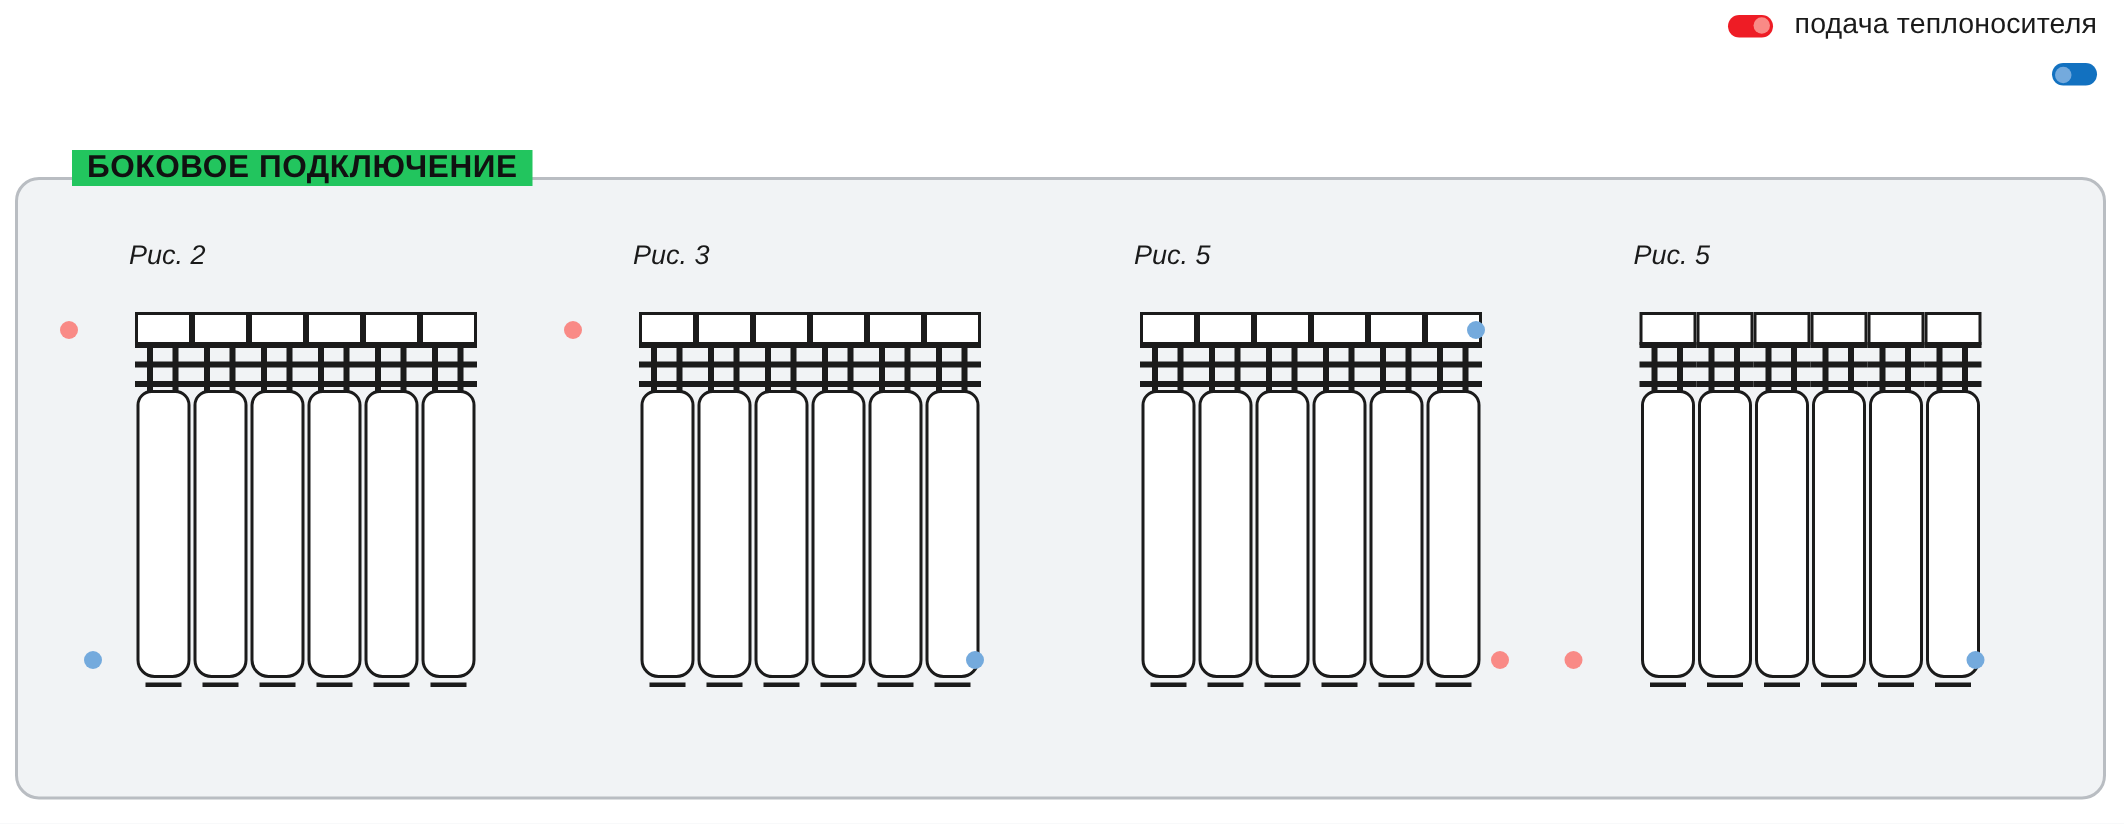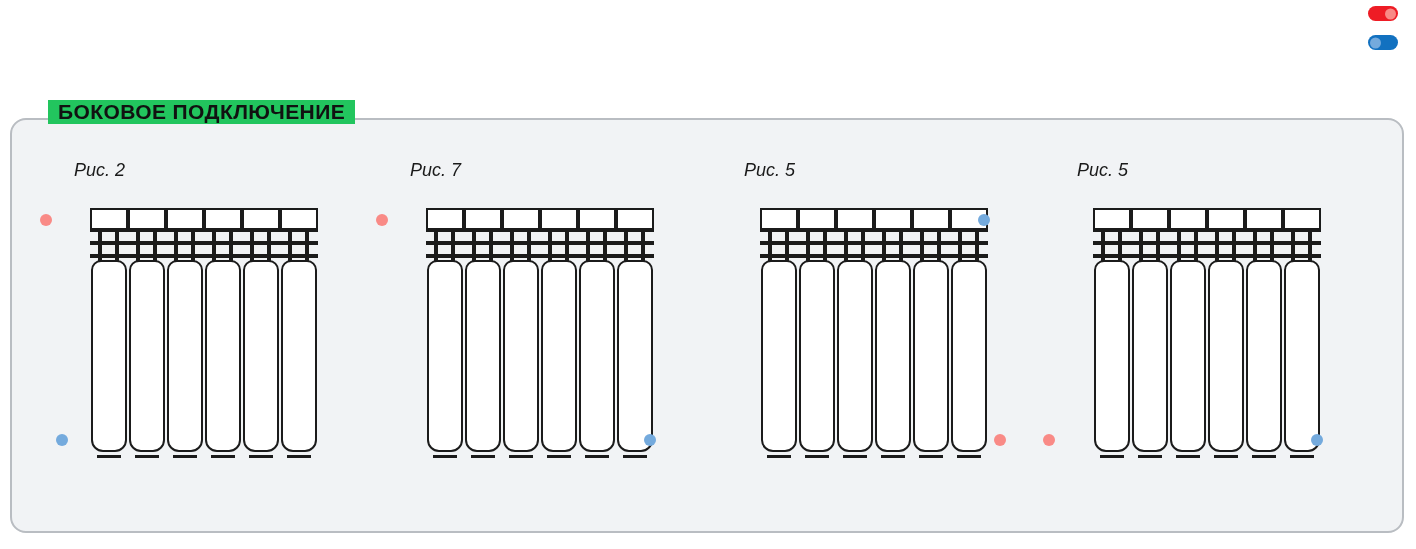--- a/index.html
+++ b/index.html
@@ -49,21 +49,21 @@
     padding:0 10px;
     font-size:21px;font-weight:bold;color:#111;
     letter-spacing:0.4px;
     z-index:5;
   }
 
   
   .figure{position:absolute;top:160px;}
   .fig-label{
     font-style:italic;font-size:18px;color:#1a1a1a;
-    margin-left:2px;white-space:nowrap;
+    margin-left:14px;white-space:nowrap;
   }
 
   
   .radiator{
     position:absolute;top:48px;left:18px;
     display:flex;
   }
   .section{
     width:38px;height:252px;position:relative;
   }
@@ -105,20 +105,21 @@
   .conn .pill .dot{width:12px;height:12px;}
 </style>
 </head>
 <body>
 
 <div id="legend">
   <div class="legend-row">
     <span class="pill red dot-right">
         <span class="dot"></span>
       </span>
+    <span class="legend-label">подача теплоносителя</span>
   </div>
   <div class="legend-row">
     <span class="pill blue dot-left">
         <span class="dot"></span>
       </span>
   </div>
 </div>
 
 <div id="panel"></div>
 <div id="panel-title">БОКОВОЕ ПОДКЛЮЧЕНИЕ</div>
@@ -197,21 +198,21 @@
             <div class="stem s2"></div>
           </div>
           <div class="sec-body"></div>
           <div class="sec-foot"></div>
         </div>
       </div>
       <div class="conn" style="top: 60px; left: -18px;"><span class="pill red dot-right"><span class="dot"></span></span></div>
       <div class="conn" style="top: 280px; left: -18px;"><span class="pill blue dot-left"><span class="dot"></span></span></div>
     </div>
     <div class="figure" style="left: 408px;">
-      <div class="fig-label">Рис. 7</div>
+      <div class="fig-label">Рис. 3</div>
       <div class="radiator">
         <div class="section">
           <div class="sec-top"></div>
           <div class="sec-fins">
             <div class="bar b1"></div>
             <div class="bar b2"></div>
             <div class="bar b3"></div>
             <div class="stem s1"></div>
             <div class="stem s2"></div>
           </div>

